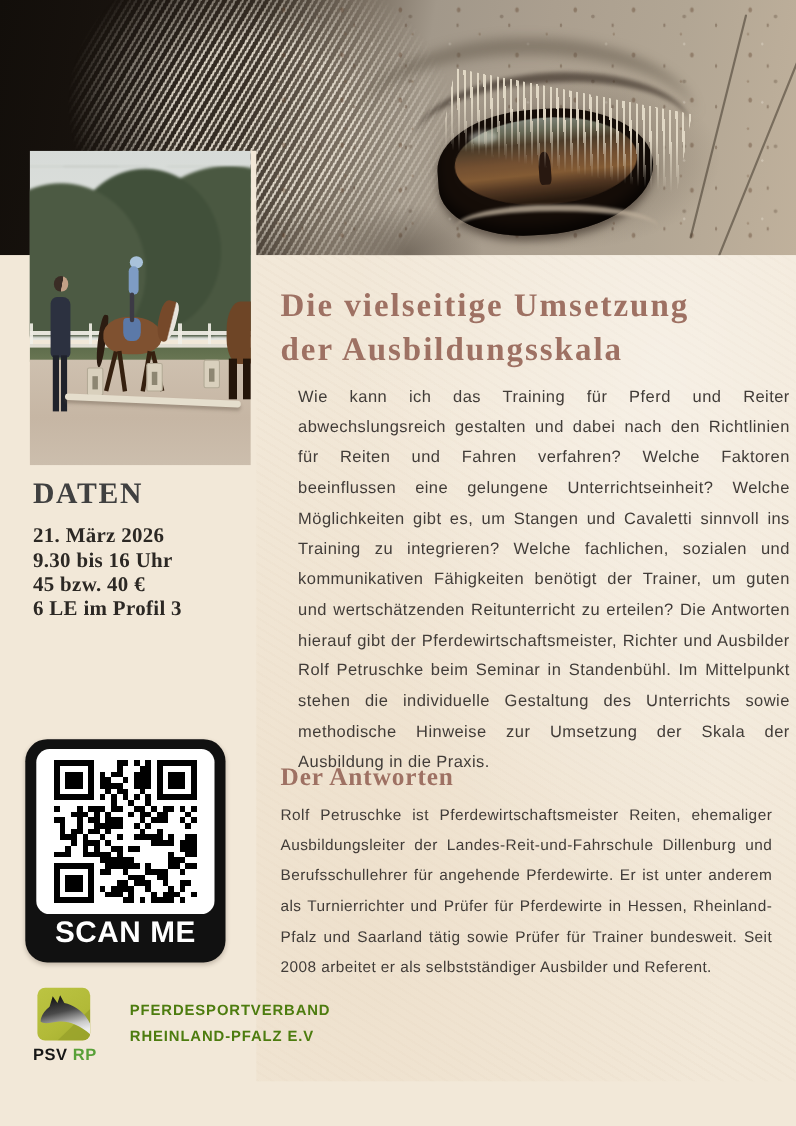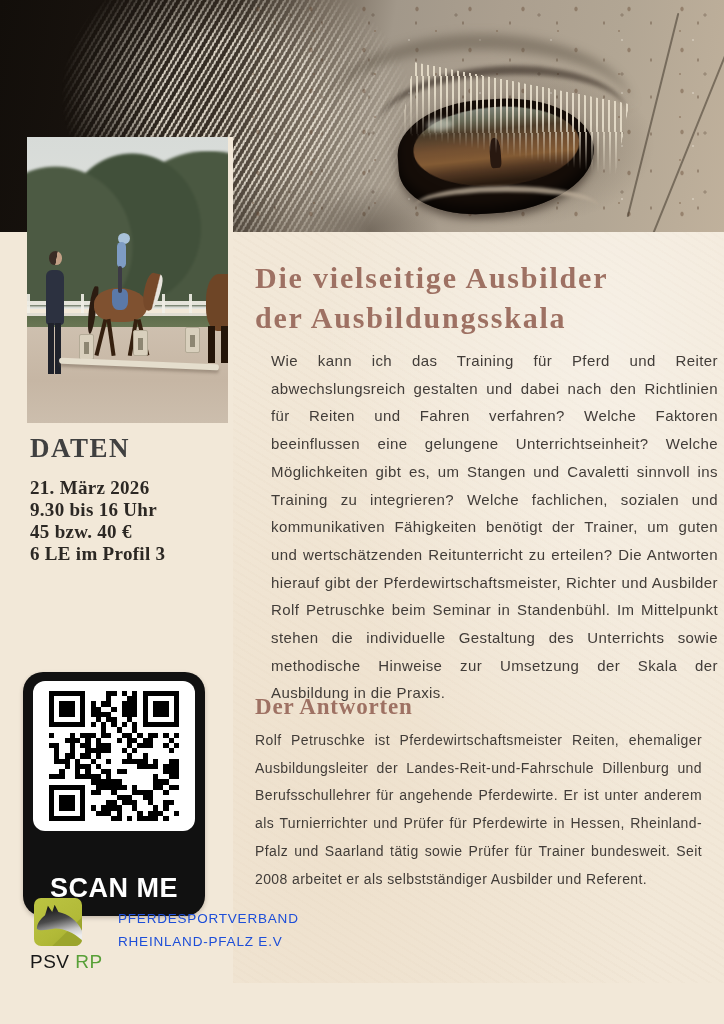--- a/index.html
+++ b/index.html
@@ -115,37 +115,37 @@
   .cava-block::after{content:"";position:absolute;left:4px;top:7px;width:5px;height:12px;
         background:#8d8672;}
   .cava-pole{position:absolute;left:-14%;right:2%;top:62%;height:6px;background:#e5decd;
         transform:rotate(2.5deg);box-shadow:0 3px 3px rgba(90,75,60,.35);border-radius:3px;}
   
   .daten-heading{position:absolute;left:30px;top:433px;font-family:"Liberation Serif",serif;
         font-weight:bold;font-size:27px;letter-spacing:1.5px;color:#404040;}
   .daten-list{position:absolute;left:30px;top:477px;display:flex;flex-direction:column;}
   .daten-item{font-family:"Liberation Serif",serif;font-weight:bold;font-size:19px;
         color:#2c2824;letter-spacing:.3px;}
-  .qr-card{position:absolute;left:23px;top:672px;width:182px;height:244px;background:#111;
+  .qr-card{position:absolute;left:23px;top:672px;width:182px;height:203px;background:#111;
         border-radius:20px;box-shadow:0 2px 4px rgba(60,45,30,.25);}
   .qr-white{position:absolute;left:10px;top:9px;width:162px;height:150px;background:#fff;
         border-radius:12px;display:flex;align-items:center;justify-content:center;}
   .qr-white svg{width:130px;height:130px;}
   .scan-label{position:absolute;left:0;right:0;bottom:7px;height:36px;color:#fff;
         font-family:"Liberation Sans",sans-serif;font-weight:bold;font-size:27px;
         letter-spacing:.5px;text-align:center;}
   .logo-row{position:absolute;left:30px;top:898px;width:300px;height:70px;}
   .logo-square{position:absolute;left:4px;top:0;width:48px;height:48px;border-radius:7px;
         background:linear-gradient(145deg,#bcc442 0%,#b2ba38 60%,#a3ad2e 100%);overflow:hidden;}
   .logo-square svg{position:absolute;left:0;top:0;width:100%;height:100%;}
-  .psv-abbr{position:absolute;left:0px;top:53px;font-weight:normal;font-size:19px;
+  .psv-abbr{position:absolute;left:0px;top:53px;font-weight:bold;font-size:15px;
         letter-spacing:.5px;color:#171717;}
   .psv-abbr .rp{color:#58a038;}
-  .org-name{position:absolute;left:88px;top:9px;font-weight:normal;font-size:13.5px;
-        letter-spacing:.8px;color:#1d4ed8;line-height:23px;}
+  .org-name{position:absolute;left:88px;top:9px;font-weight:bold;font-size:13.5px;
+        letter-spacing:.8px;color:#4d7c0f;line-height:23px;}
   .seminar-title{position:absolute;left:255px;top:258px;width:460px;
         font-family:"Liberation Serif",serif;font-weight:bold;font-size:30px;line-height:40px;
         letter-spacing:1.8px;color:#9e7163;}
   .intro-par{position:absolute;left:255px;top:347px;width:447px;font-size:15px;
         line-height:27.7px;letter-spacing:.4px;color:#413c38;text-align:justify;margin-left:16px;}
   .referent-heading{position:absolute;left:255px;top:694px;font-family:"Liberation Serif",serif;
         font-weight:bold;font-size:23px;letter-spacing:.8px;color:#9e7163;}
   .referent-par{position:absolute;left:255px;top:727px;width:447px;font-size:14px;
         line-height:27.7px;letter-spacing:.4px;color:#413c38;text-align:justify;}
   
@@ -468,21 +468,21 @@
       </svg>
     </div>
     <div class="psv-abbr"><span>PSV</span> <span class="rp">RP</span></div>
     <div class="org-name">
       <div>PFERDESPORTVERBAND</div>
       <div>RHEINLAND-PFALZ E.V</div>
     </div>
   </div>
 
   <div class="seminar-title">
-    <span style="display:block">Die vielseitige Ausbilder</span>
+    <span style="display:block">Die vielseitige Umsetzung</span>
     <span style="display:block">der Ausbildungsskala</span>
   </div>
   <div class="intro-par">Wie kann ich das Training für Pferd und Reiter abwechslungsreich gestalten und dabei nach den Richtlinien für Reiten und Fahren verfahren? Welche Faktoren beeinflussen eine gelungene Unterrichtseinheit? Welche Möglichkeiten gibt es, um Stangen und Cavaletti sinnvoll ins Training zu integrieren? Welche fachlichen, sozialen und kommunikativen Fähigkeiten benötigt der Trainer, um guten und wertschätzenden Reitunterricht zu erteilen? Die Antworten hierauf gibt der Pferdewirtschaftsmeister, Richter und Ausbilder Rolf Petruschke beim Seminar in Standenbühl. Im Mittelpunkt stehen die individuelle Gestaltung des Unterrichts sowie methodische Hinweise zur Umsetzung der Skala der Ausbildung in die Praxis.</div>
   <div class="referent-heading">Der Antworten</div>
   <div class="referent-par">Rolf Petruschke ist Pferdewirtschaftsmeister Reiten, ehemaliger Ausbildungsleiter der Landes-Reit-und-Fahrschule Dillenburg und Berufsschullehrer für angehende Pferdewirte. Er ist unter anderem als Turnierrichter und Prüfer für Pferdewirte in Hessen, Rheinland-Pfalz und Saarland tätig sowie Prüfer für Trainer bundesweit. Seit 2008 arbeitet er als selbstständiger Ausbilder und Referent.</div>
 
 
 </div>
 
 </body></html>

